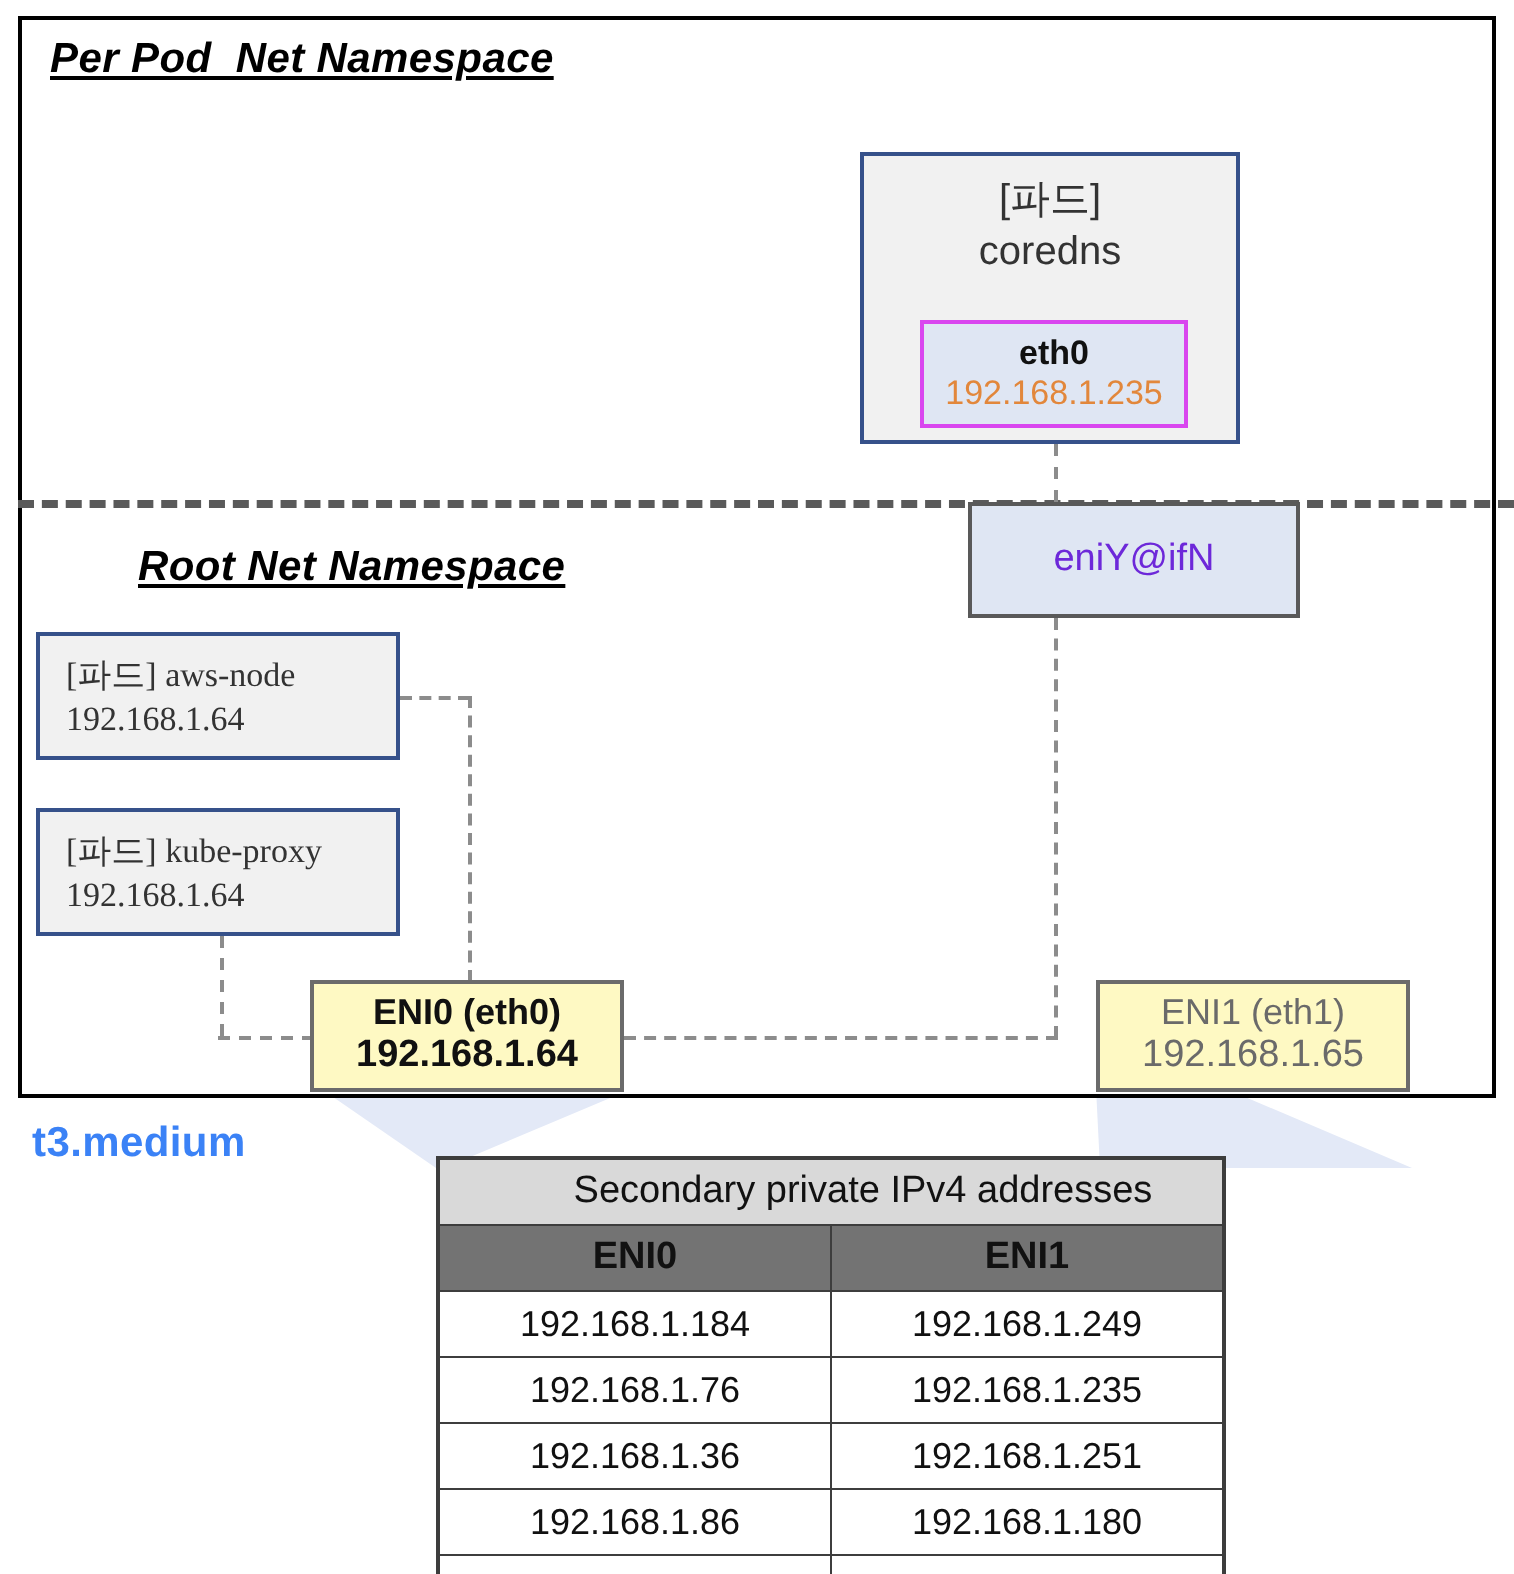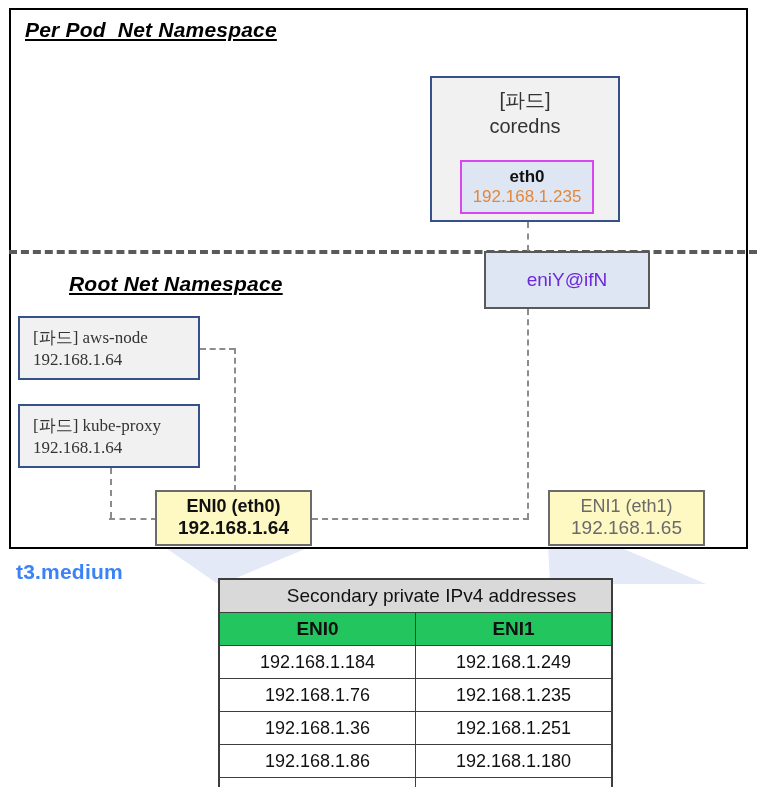--- a/index.html
+++ b/index.html
@@ -100,21 +100,21 @@
     position:absolute;left:218px;top:578px;width:395px;
     border-collapse:collapse;table-layout:fixed;
     border:2px solid #3d3d3d;background:#ffffff;
   }
   .addr-table td,.addr-table th{
     border:1px solid #3d3d3d;text-align:center;
     font-size:18px;color:#111111;font-weight:normal;
     height:32px;padding:0;
   }
   .addr-table .tbl-title{background:#d9d9d9;font-size:19px;height:32px;padding-left:32px;}
-  .addr-table .tbl-col{background:#22c55e;font-size:19px;font-weight:bold;}
+  .addr-table .tbl-col{background:#737373;font-size:19px;font-weight:bold;}
   .cell-hl{color:#e2873b;}
 </style>
 </head>
 <body>
 
 <div id="stage">
 
   <svg class="wedge" style="left:150px;top:544px;width:180px;height:40px;" viewBox="0 0 180 40">
     <polygon points="10,0 167,0 72,40 68,40" fill="#e3e9f7"></polygon>
   </svg>

